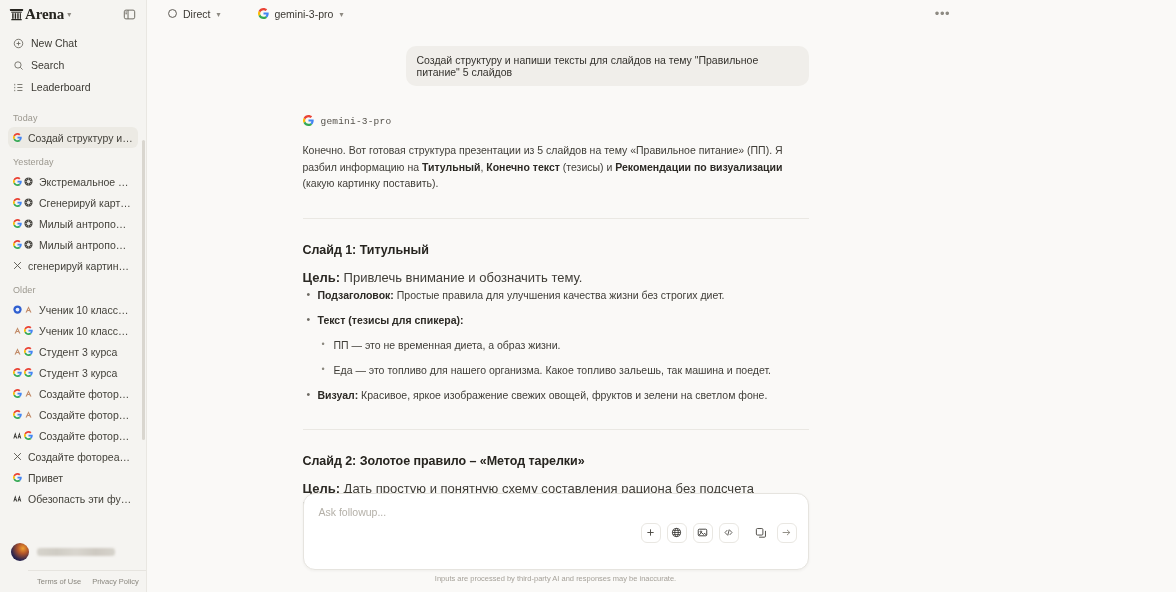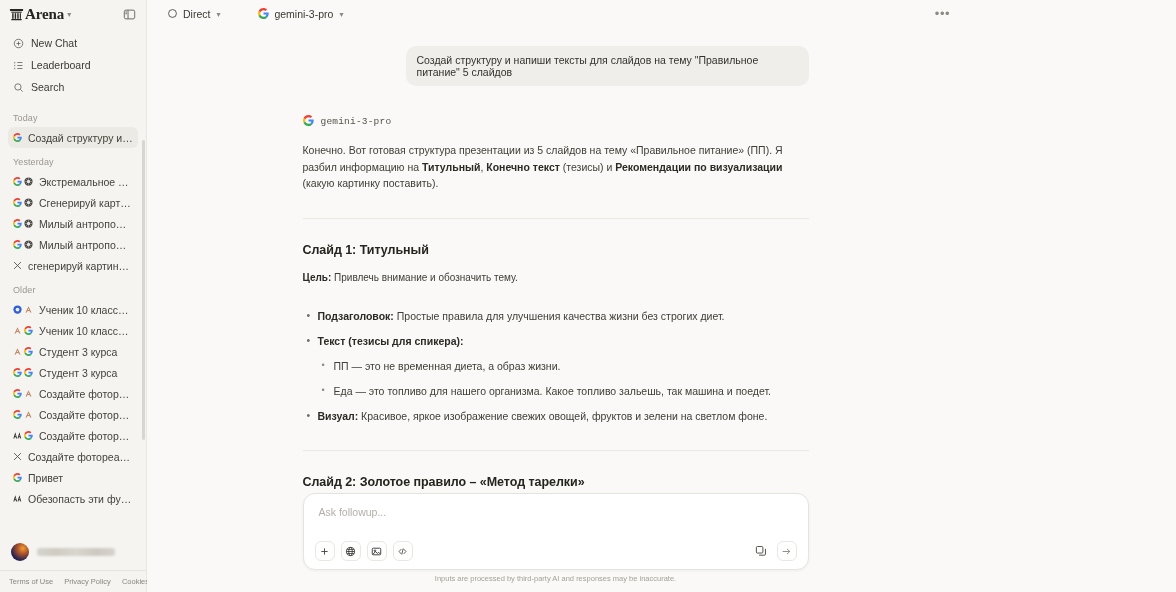--- a/index.html
+++ b/index.html
@@ -111,20 +111,21 @@
   .name-blur {
     height: 8px; width: 78px; border-radius: 3px;
     background: linear-gradient(90deg,#d6d3cc,#cfccc4,#d9d6cf,#cdc9c1,#d6d3cc);
     filter: blur(1.2px);
   }
   .sb-footer {
     border-top: 1px solid #e6e4df;
     display: flex; align-items: center; gap: 11px;
     padding: 0 9px;
     height: 22px;
+    margin-left: 28px;
   }
   .sb-footer a {
     font-size: 7.5px; color: #8a877f; text-decoration: none; white-space: nowrap;
     cursor: pointer;
   }
 
   
   .main {
     flex: 1 1 auto;
     height: 592px;
@@ -194,21 +195,21 @@
 
   hr.sep {
     border: none; border-top: 1px solid #eae8e3;
     margin: 26px 0 24px 0;
   }
 
   h3.slide-h {
     font-size: 12.5px; font-weight: 700; color: #26241f;
     margin-bottom: 13px; letter-spacing: -0.05px;
   }
-  .goal { font-size: 10px; line-height: 16px; margin-bottom: 22px; color:#3f3d37; }
+  .goal { font-size: 13px; line-height: 16px; margin-bottom: 1px; color:#3f3d37; }
   .goal b { font-weight: 700; color: #2c2a25; }
 
   ul.lvl1 { list-style: none; margin: 0; padding: 0; }
   ul.lvl1 > li {
     position: relative;
     padding-left: 15px;
     font-size: 10.5px; line-height: 16px;
     margin-bottom: 9px; color: #3f3d37;
   }
   ul.lvl1 > li::before {
@@ -235,21 +236,21 @@
     pointer-events: none;
   }
   .composer-inner { width: 506px; margin: 0 auto; pointer-events: auto; padding-bottom: 4px; }
   .composer {
     background: #ffffff;
     border: 1px solid #e6e4df;
     border-radius: 12px;
     box-shadow: 0 1px 3px rgba(40,36,28,.05);
     padding: 10px 11px 8px 11px;
     height: 77px;
-    display: flex; flex-direction: column;
+    display: flex; flex-direction: row;
   }
   .ask {
     font-size: 10.5px; color: #b4b0a8; flex: 1 1 auto;
     padding: 2px 2px 0 4px; cursor: text;
   }
   .ctrl-row { display: flex; align-items: center; gap: 6px; }
   .cbtn {
     width: 20px; height: 20px;
     border: 1px solid #e9e7e2; border-radius: 6px;
     background: #fff;
@@ -303,38 +304,38 @@
             <circle cx="7" cy="7" r="5.4"></circle>
               <line x1="7" y1="4.5" x2="7" y2="9.5"></line>
               <line x1="4.5" y1="7" x2="9.5" y2="7"></line>
           </svg>
         </span>
         <span>New Chat</span>
       </div>
       <div class="nav-item">
         <span>
           <svg class="nav-ico" viewBox="0 0 14 14" fill="none" stroke="#6b6860" stroke-width="1.1">
+            <circle cx="6.3" cy="6.3" r="4"></circle>
+              <line x1="9.3" y1="9.3" x2="12.2" y2="12.2"></line>
+          </svg>
+        </span>
+        <span>Search</span>
+      </div>
+      <div class="nav-item">
+        <span>
+          <svg class="nav-ico" viewBox="0 0 14 14" fill="none" stroke="#6b6860" stroke-width="1.1">
             <line x1="5.5" y1="3.2" x2="12" y2="3.2"></line>
               <line x1="5.5" y1="7" x2="12" y2="7"></line>
               <line x1="5.5" y1="10.8" x2="12" y2="10.8"></line>
             <line x1="2.2" y1="2.4" x2="2.2" y2="4.3"></line>
               <line x1="2.2" y1="6.2" x2="2.2" y2="7.9"></line>
               <line x1="2.2" y1="10" x2="2.2" y2="11.7"></line>
           </svg>
         </span>
         <span>Leaderboard</span>
-      </div>
-      <div class="nav-item">
-        <span>
-          <svg class="nav-ico" viewBox="0 0 14 14" fill="none" stroke="#6b6860" stroke-width="1.1">
-            <circle cx="6.3" cy="6.3" r="4"></circle>
-              <line x1="9.3" y1="9.3" x2="12.2" y2="12.2"></line>
-          </svg>
-        </span>
-        <span>Search</span>
       </div>
     </nav>
 
     <div class="sb-scroll">
       <div id="history-root">
           <div class="group-label">Today</div>
           <div class="chat-item active">
             <span class="chat-icons">
               <svg viewBox="0 0 48 48" class="mico">
                 <path fill="#EA4335" d="M24 9.5c3.5 0 6.6 1.2 9 3.5l6.8-6.8C35.6 2.4 30.2 0 24 0 14.6 0 6.5 5.4 2.6 13.2l7.9 6.2C12.4 13.6 17.7 9.5 24 9.5z"></path>

